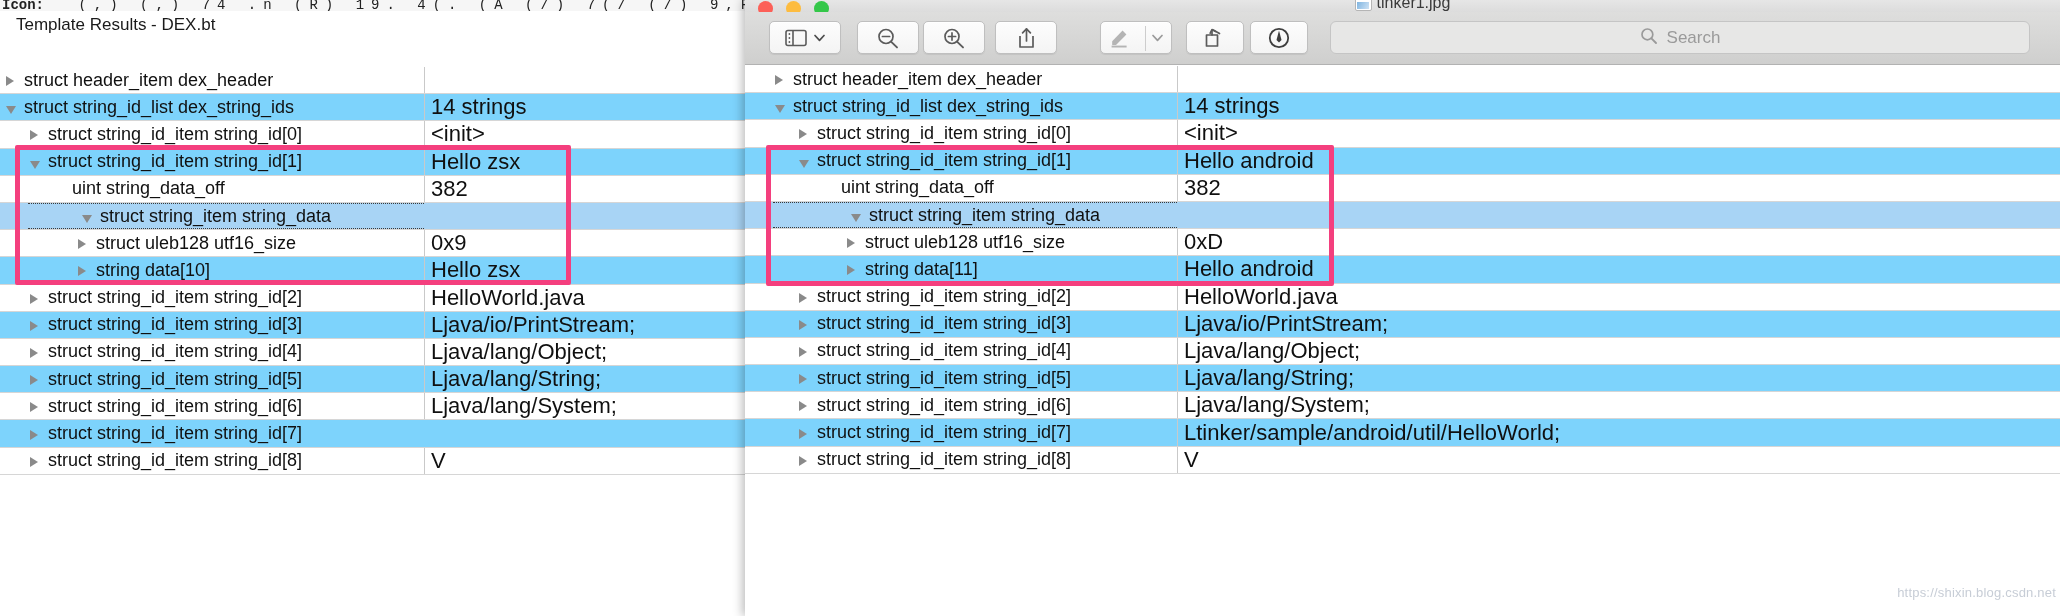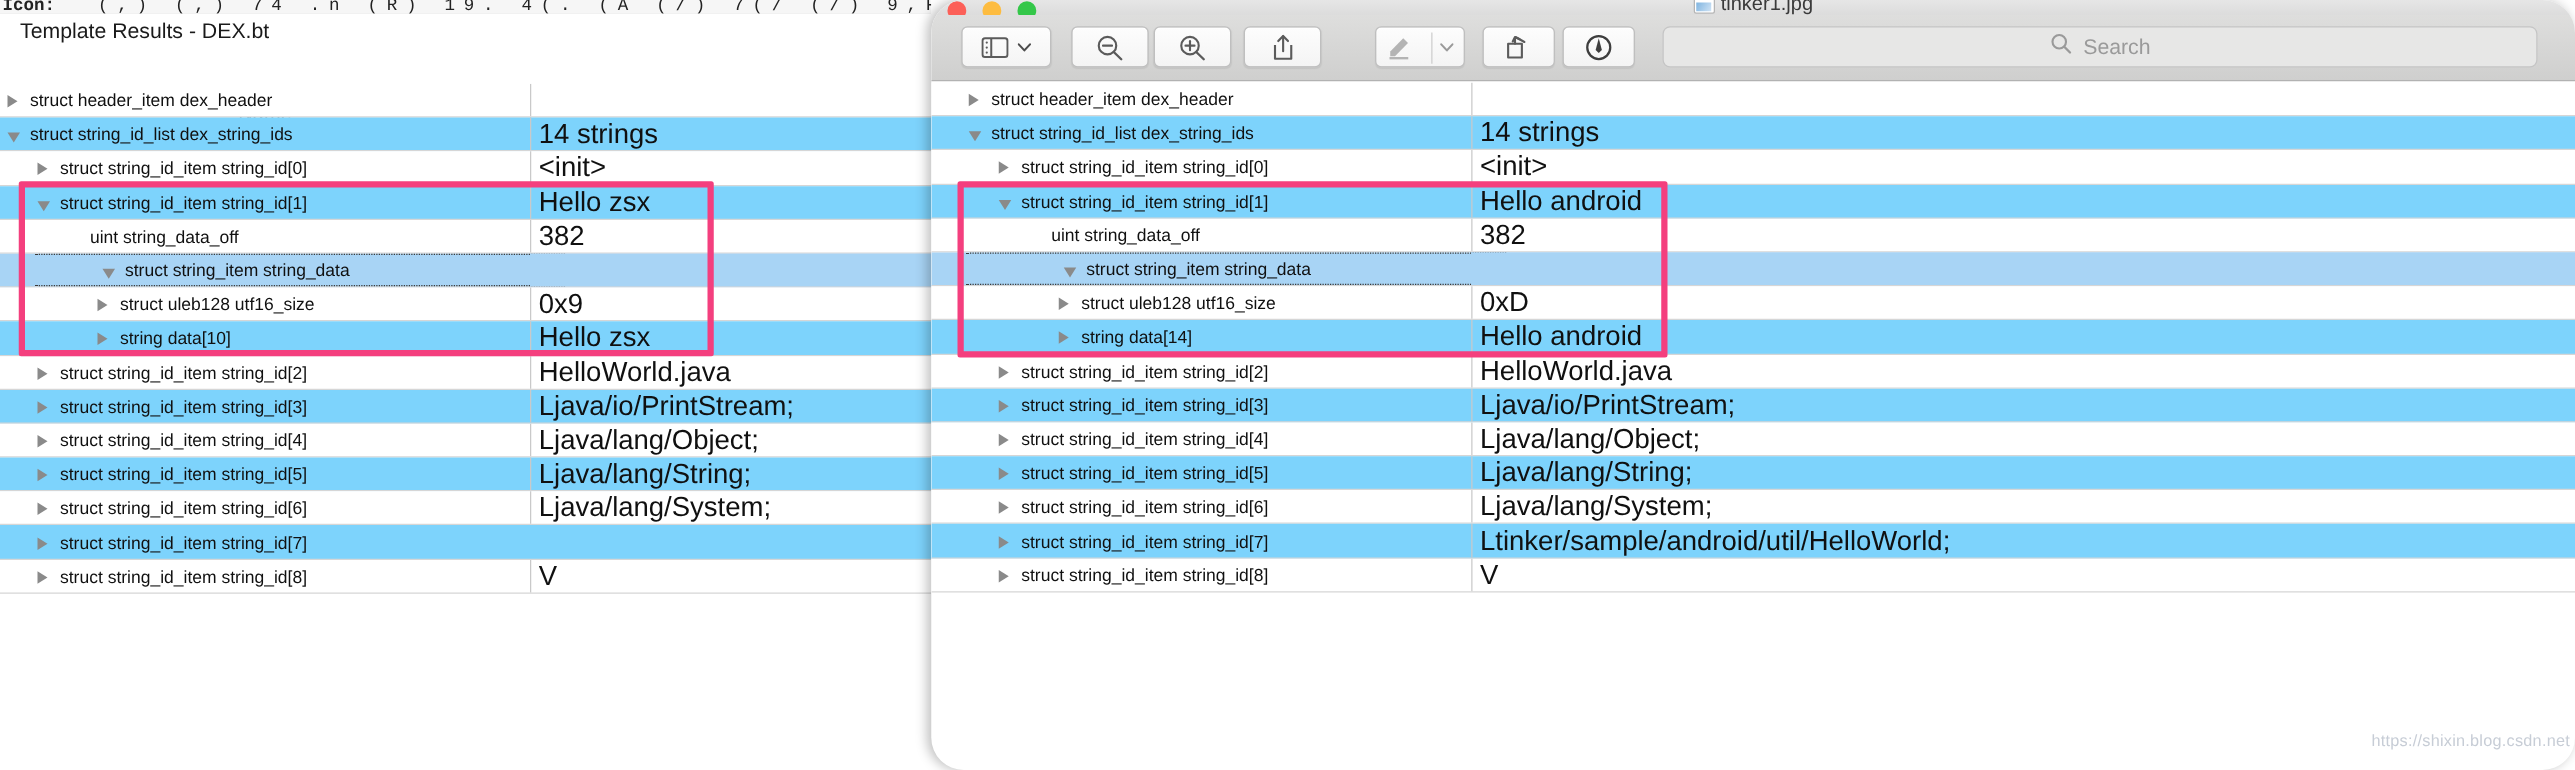--- a/index.html
+++ b/index.html
@@ -46,21 +46,21 @@
   .lw-header .hcell.value{left:425px;width:320px;}
   .lw-header .hsep{position:absolute;left:424px;top:3px;width:1px;height:21px;background:#c2c2c2;}
 
   #left-rows{position:absolute;left:0;top:67px;width:745px;height:549px;overflow:hidden;}
 
   
   .row{position:relative;height:27.2px;box-sizing:border-box;border-bottom:1px solid #d6d6d6;}
   .row .name-cell{
     position:absolute;left:0;top:0;height:100%;
     display:flex;align-items:center;box-sizing:border-box;
-    font-size:14px;color:#101010;white-space:nowrap;overflow:hidden;
+    font-size:18px;color:#101010;white-space:nowrap;overflow:hidden;
   }
   .row .val-cell{
     position:absolute;top:0;height:100%;
     display:flex;align-items:center;box-sizing:border-box;
     font-size:22px;color:#101010;white-space:nowrap;overflow:hidden;
     padding-left:6px;border-left:1px solid #c9c9c9;
   }
   .row.alt{background:#7dd3fc;}
   .row.plain{background:#ffffff;}
   .row.sel{background:#a8d4f5;}
@@ -79,21 +79,20 @@
   
   .pink-box{position:absolute;border:5px solid #f43f7e;border-radius:2px;pointer-events:none;box-sizing:border-box;}
   #pink-left{left:15px;top:145px;width:556px;height:140px;}
   #pink-right{left:766px;top:145px;width:568px;height:141px;}
 
   
   #right-window{
     position:absolute;left:745px;top:0;width:1315px;height:616px;
     background:#ffffff;overflow:hidden;
     box-shadow:-3px 0 9px rgba(0,0,0,0.25);
-    border-radius:26px;
   }
   .rw-titlebar{
     position:absolute;left:0;top:0;width:1315px;height:12px;
     background:linear-gradient(#e6e6e6,#dcdcdc);overflow:hidden;
   }
   .tl{position:absolute;top:1px;width:15px;height:15px;border-radius:50%;}
   .tl.red{left:13px;background:#fc6058;}
   .tl.yellow{left:41px;background:#fdbc40;}
   .tl.green{left:69px;background:#34c749;}
   .rw-doctitle{
@@ -511,21 +510,21 @@
         </div>
         <div class="val-cell" style="left: 432px; width: 883px;">
           <span>0xD</span>
         </div>
       </div>
       <div class="row alt">
         <div class="name-cell" style="width: 432px; padding-left: 102px;">
           <span class="tw closed">
             <i></i>
           </span>
-          <span>string data[14]</span>
+          <span>string data[11]</span>
         </div>
         <div class="val-cell" style="left: 432px; width: 883px;">
           <span>Hello android</span>
         </div>
       </div>
       <div class="row plain">
         <div class="name-cell" style="width: 432px; padding-left: 54px;">
           <span class="tw closed">
             <i></i>
           </span>

